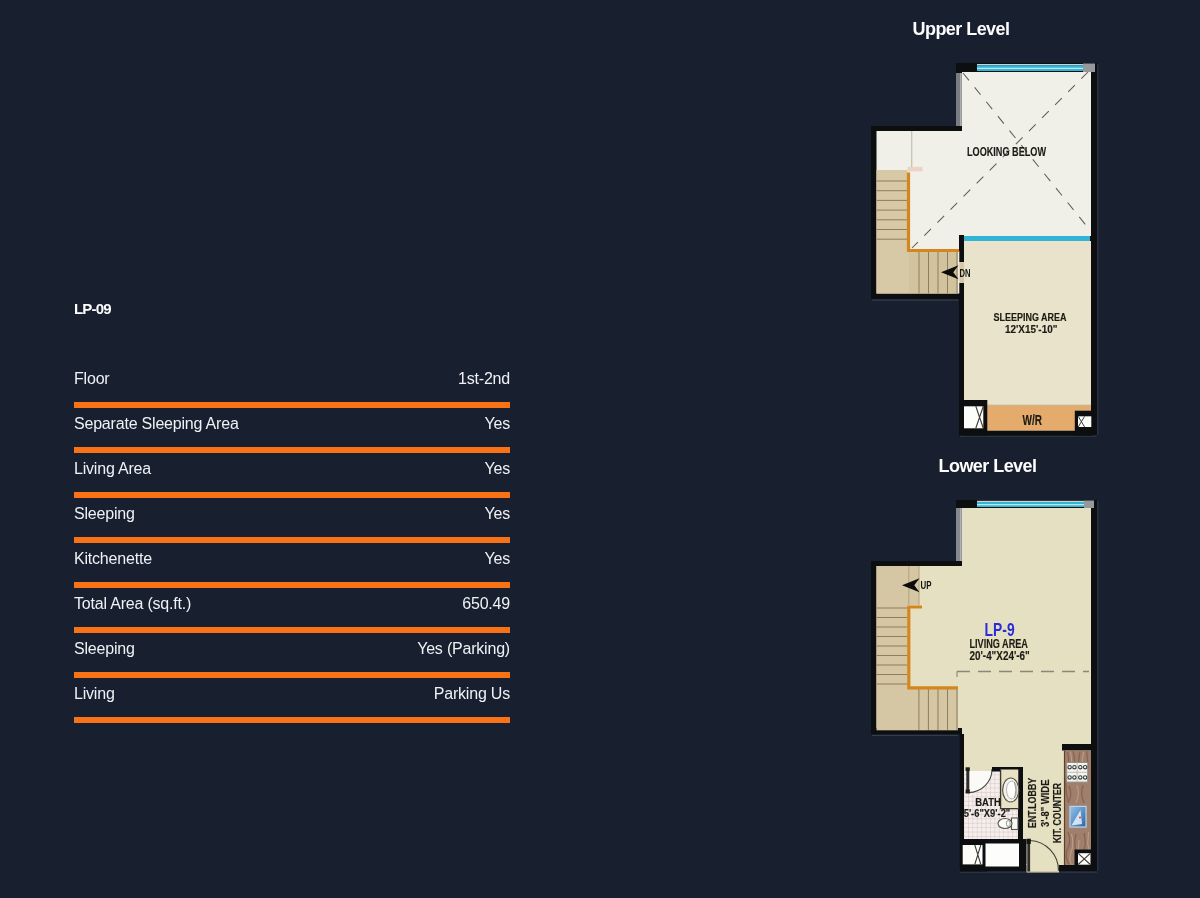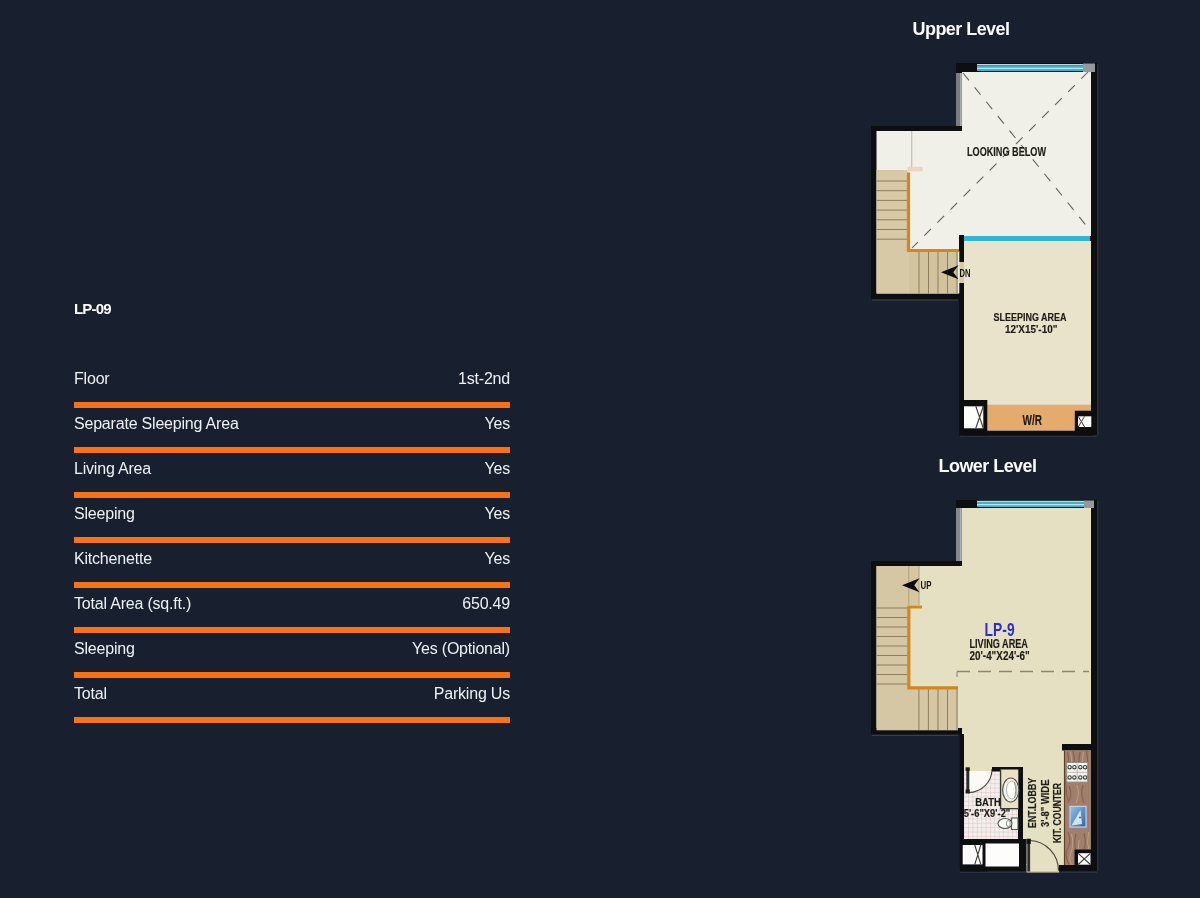--- a/index.html
+++ b/index.html
@@ -36,24 +36,24 @@
   <div class="row">
       <span>Kitchenette</span>
       <span>Yes</span>
     </div>
   <div class="row">
       <span>Total Area (sq.ft.)</span>
       <span>650.49</span>
     </div>
   <div class="row">
       <span>Sleeping</span>
-      <span>Yes (Optional)</span>
-    </div>
-  <div class="row">
-      <span>Total</span>
+      <span>Yes (Parking)</span>
+    </div>
+  <div class="row">
+      <span>Living</span>
       <span>Parking Us</span>
     </div>
 </div>
 <div class="abs hdg" id="upperhdg" style="left:912.5px;top:20.4px;">Upper Level</div>
 <div class="abs hdg" id="lowerhdg" style="left:913.5px;top:457.4px;margin-left:25px;">Lower Level</div>
 <svg class="abs" style="left:0;top:0;" width="1200" height="898" viewBox="0 0 1200 898">
 <defs>
   <pattern id="tile" width="4.4" height="4.4" patternUnits="userSpaceOnUse">
     <rect width="4.4" height="4.4" fill="#f4efec"></rect>
     <path d="M0 0 H4.4 M0 0 V4.4" stroke="#d2bab6" stroke-width="0.8" fill="none"></path>

